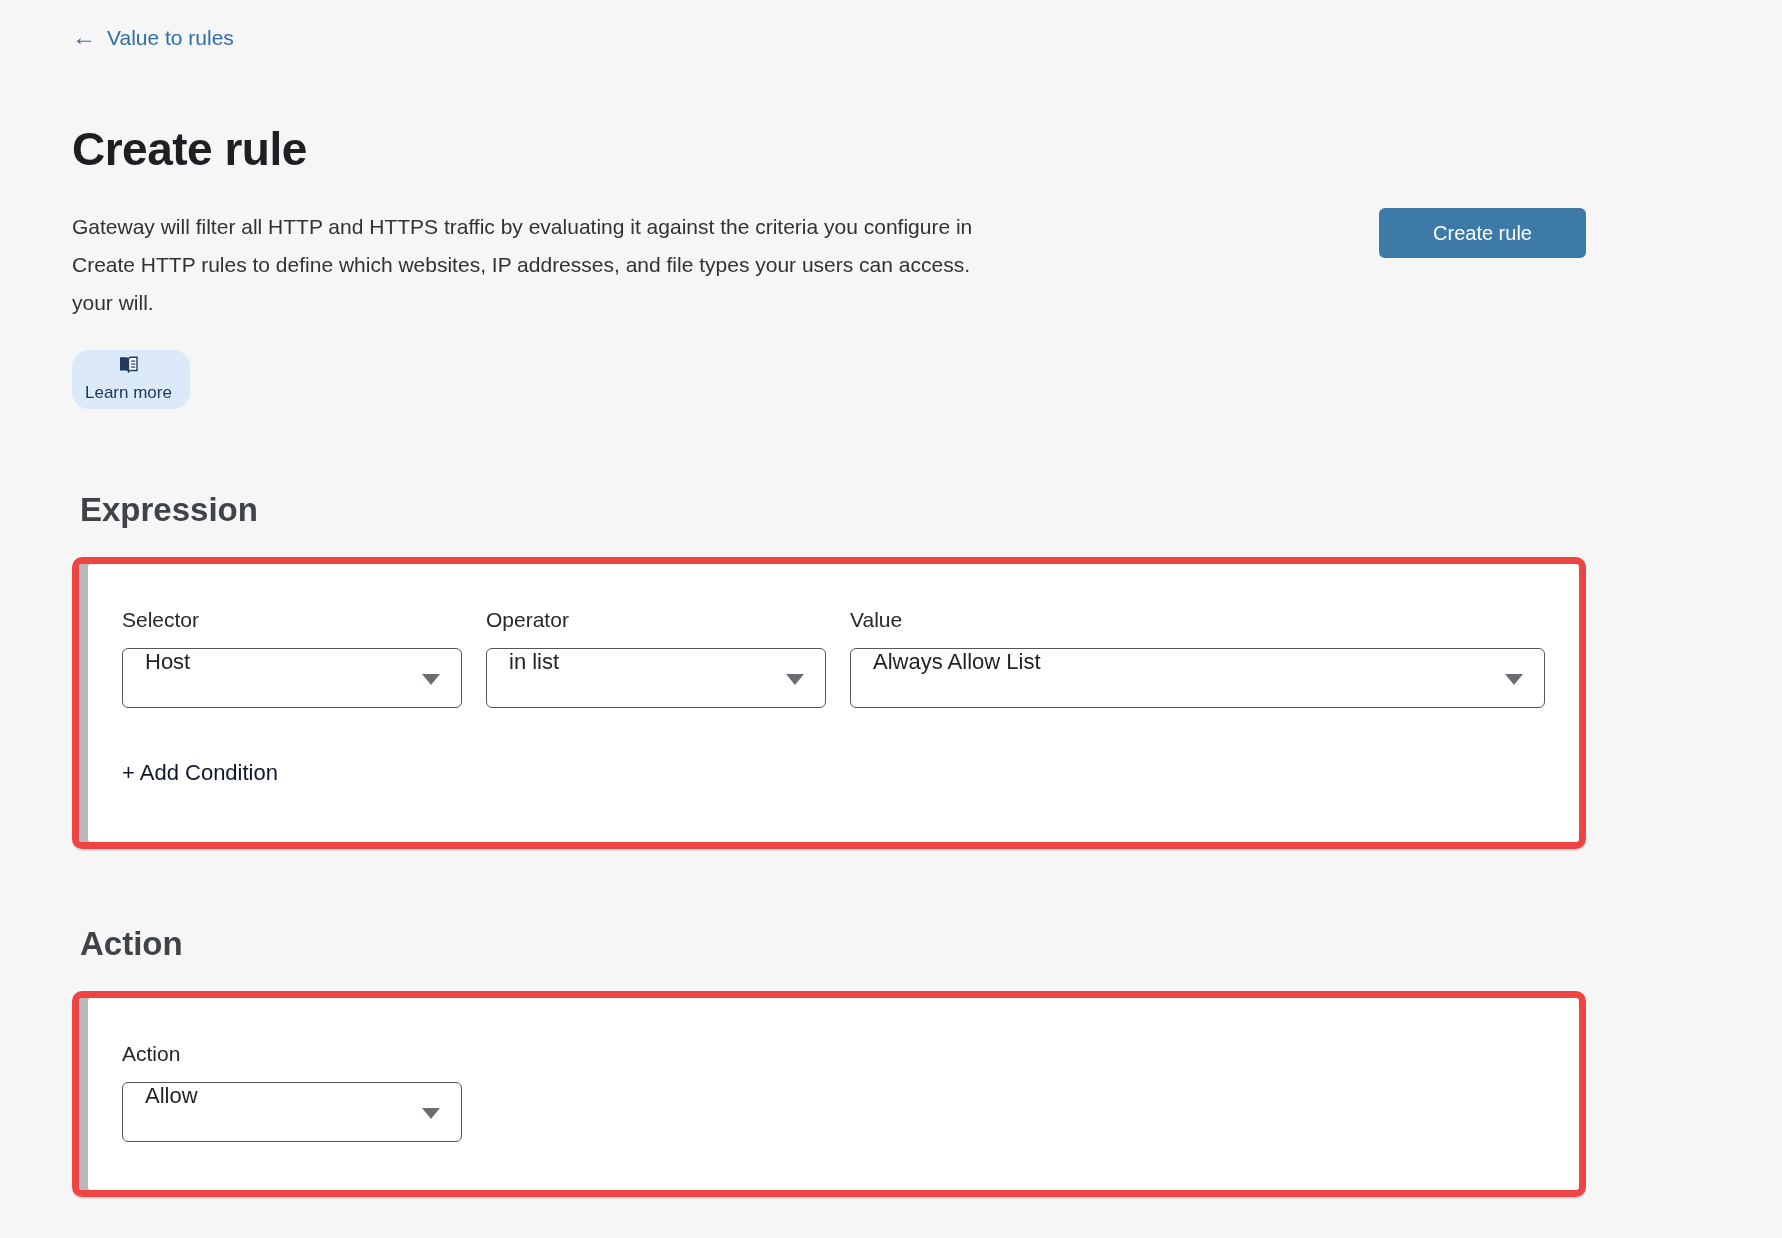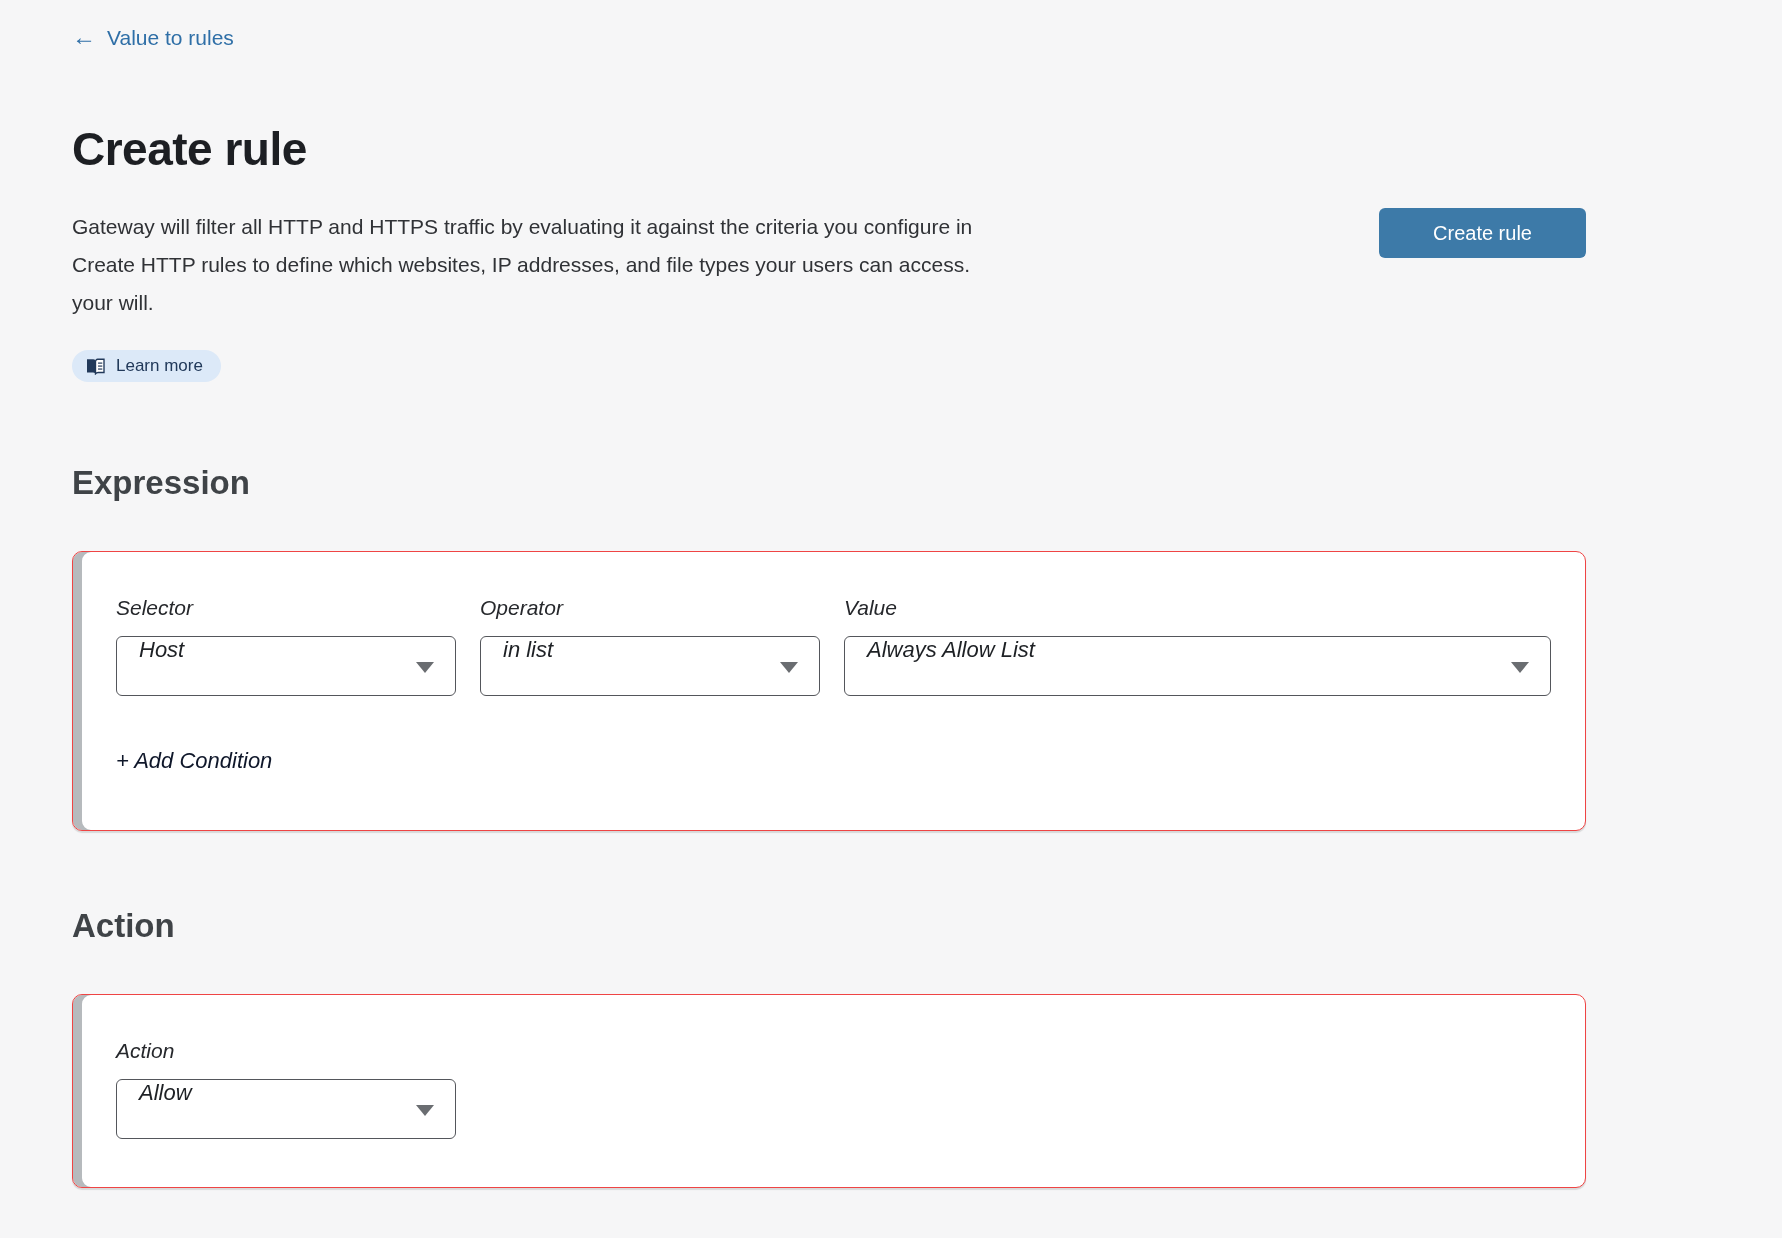--- a/index.html
+++ b/index.html
@@ -73,42 +73,42 @@
     margin-top: 28px;
     display: inline-flex;
     align-items: center;
     gap: 10px;
     background: #dce9f8;
     border-radius: 17px;
     padding: 6px 18px 6px 13px;
     color: #21395a;
     font-size: 17px;
     cursor: pointer;
+    flex-direction: column;
   }
   .book-icon { display: inline-flex; }
 
   
   .section-heading {
     font-size: 33px;
     font-weight: 700;
     color: #3f4347;
-    margin: 82px 0 0 0;
+    margin: 82px 0 0 8px;
   }
   .section-heading.second {
     margin-top: 76px;
   }
 
   
   .card {
-    margin-top: 49px;
+    margin-top: 28px;
     background: #ffffff;
-    border: 1px solid #ef4444;
+    border: 7px solid #ef4444;
     border-radius: 10px;
     box-shadow: 0 2px 1px rgba(0,0,0,0.12), inset 9px 0 0 #b6babd;
-    font-style: italic;
   }
   .card-inner {
     padding: 44px 34px 56px 43px;
   }
   .card-inner.action-inner {
     padding: 44px 34px 48px 43px;
   }
 
   .fields-row {
     display: flex;

